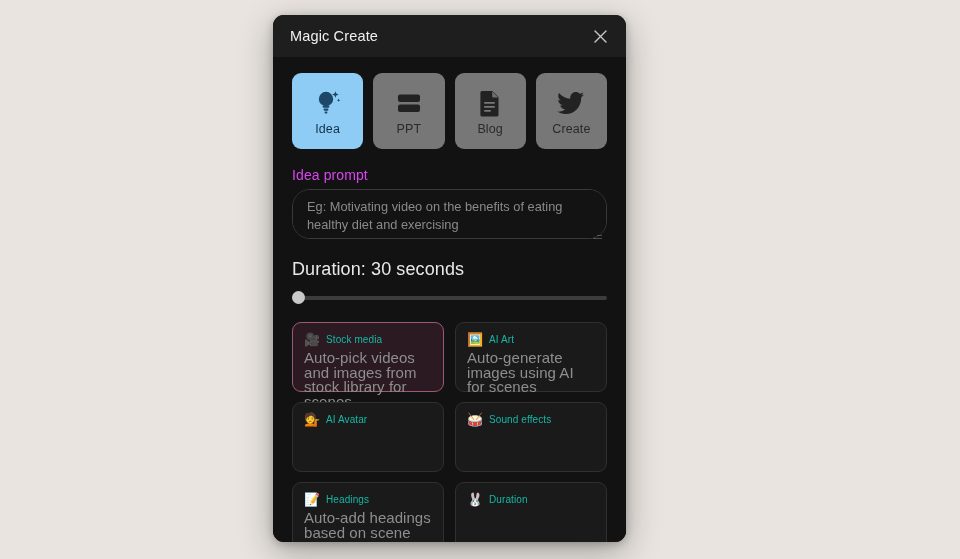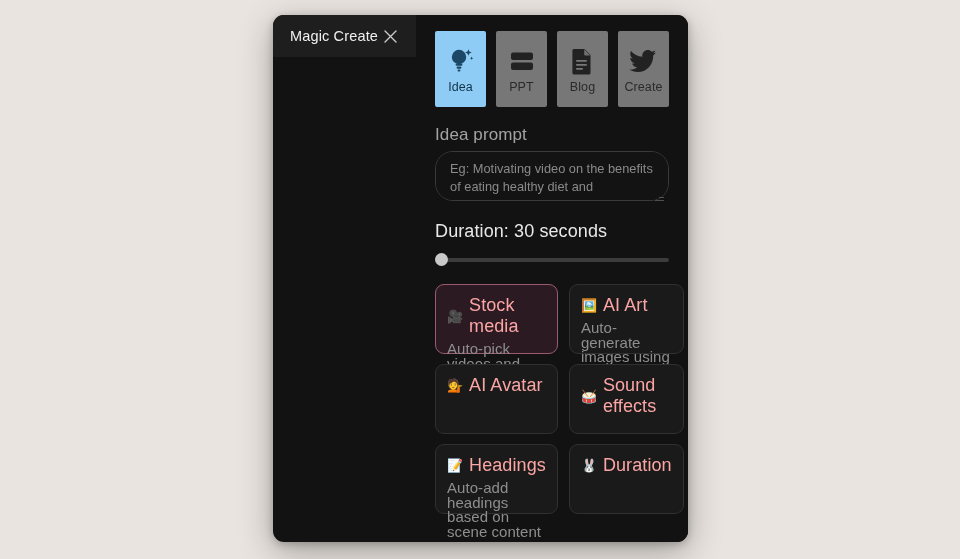--- a/index.html
+++ b/index.html
@@ -14,28 +14,28 @@
     font-family: "Liberation Sans", sans-serif;
     overflow: hidden;
     position: relative;
   }
 
   
   #modal {
     position: absolute;
     left: 273px;
     top: 15px;
-    width: 415px;
+    width: 353px;
     height: 527px;
     background: #121212;
     border-radius: 11px;
     box-shadow: 0 10px 34px rgba(0,0,0,0.30), 0 2px 8px rgba(0,0,0,0.22);
     overflow: hidden;
     display: flex;
-    flex-direction: row;
+    flex-direction: column;
   }
 
   
   #modal-header {
     height: 42px;
     min-height: 42px;
     background: #1e1e1e;
     display: flex;
     align-items: center;
     justify-content: space-between;
@@ -70,21 +70,21 @@
 
   
   #mode-tabs {
     display: flex;
     gap: 10px;
     margin-bottom: 18px;
   }
   .mode-tab {
     width: 84px;
     height: 76px;
-    border-radius: 2px;
+    border-radius: 9px;
     background: #777777;
     display: flex;
     flex-direction: column;
     align-items: center;
     justify-content: center;
     cursor: pointer;
     box-sizing: border-box;
     user-select: none;
   }
   .mode-tab.selected { background: #8ecbf5; }
@@ -99,22 +99,22 @@
   .mode-tab.selected .tab-icon { color: #1d4766; }
   .mode-tab .tab-label {
     font-size: 12.5px;
     color: #2a2a2a;
     letter-spacing: 0.1px;
   }
   .mode-tab.selected .tab-label { color: #123247; }
 
   
   #prompt-label {
-    font-size: 17px;
-    color: #a3a3a3;
+    font-size: 14px;
+    color: #d946ef;
     margin-bottom: 6px;
     letter-spacing: 0.1px;
   }
   #prompt-textarea-wrap {
     position: relative;
   }
   #prompt-textarea {
     width: 100%;
     height: 50px;
     box-sizing: border-box;
@@ -206,22 +206,22 @@
     gap: 7px;
     margin-bottom: 5px;
   }
   .fc-emoji {
     font-size: 13px;
     line-height: 1;
     width: 15px;
     text-align: center;
   }
   .fc-title {
-    color: #fca5a5;
-    font-size: 18px;
+    color: #14b8a6;
+    font-size: 10px;
     letter-spacing: 0.1px;
   }
   .fc-desc {
     color: #8e8e8e;
     font-size: 15px;
     line-height: 14.5px;
     letter-spacing: 0.05px;
   }
 </style>
 </head>

